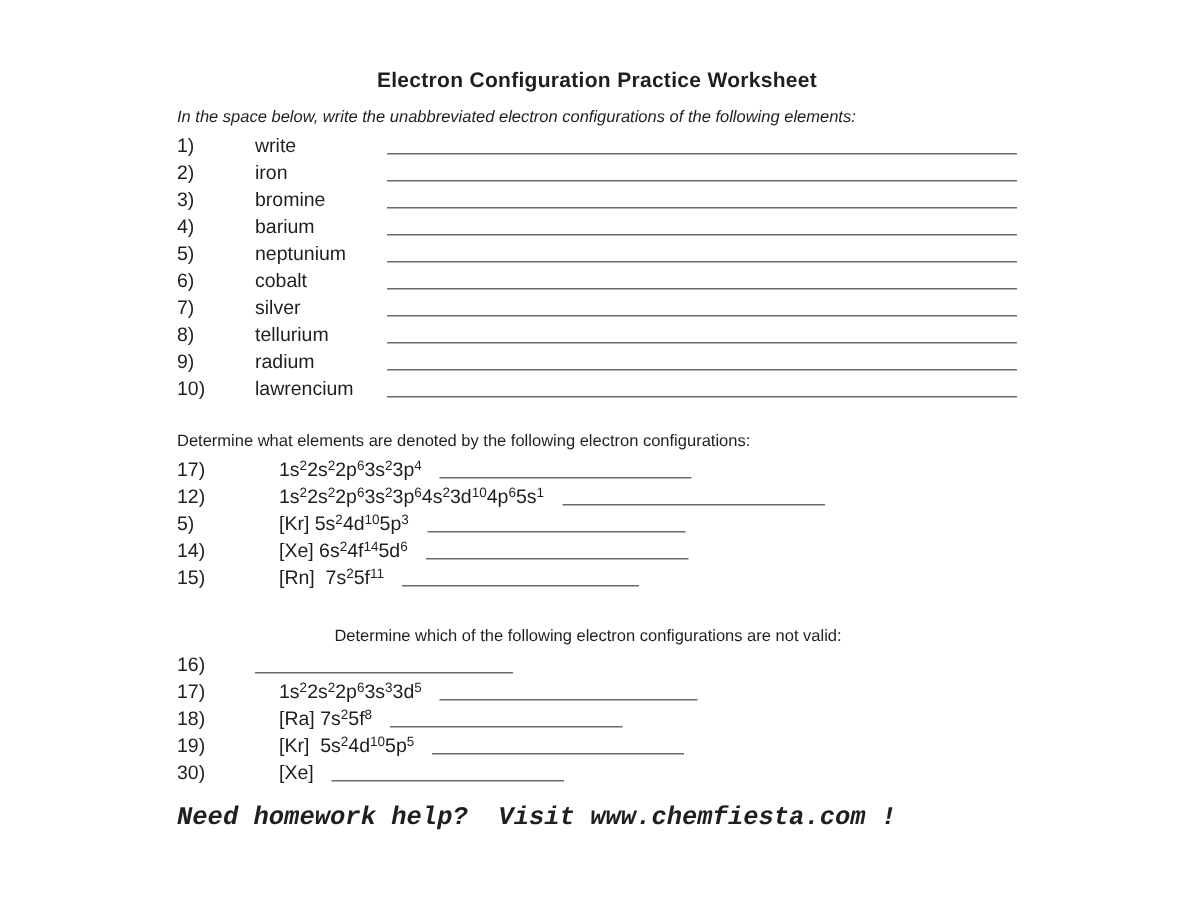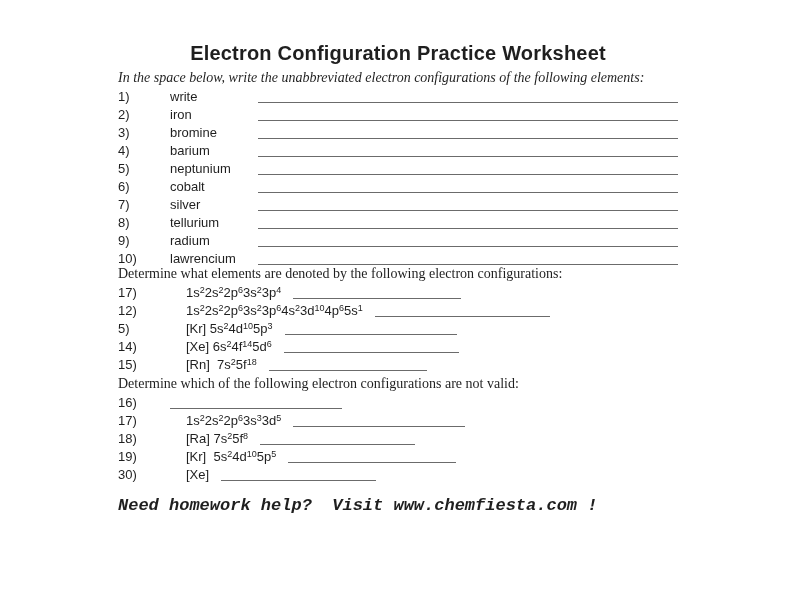--- a/index.html
+++ b/index.html
@@ -5,38 +5,37 @@
   * { margin:0; padding:0; box-sizing:border-box; }
   html,body { width:800px; height:600px; }
   body {
     background:#ffffff;
     font-family:"Liberation Sans", sans-serif;
     color:#1f1f1f;
     overflow:hidden;
   }
   .sheet { padding:42px 122px 0 118px; }
   .page-title {
-    font-size:20px;
+    font-size:14px;
     font-weight:bold;
     text-align:center;
     line-height:22px;
     margin-bottom:6px;
     letter-spacing:.2px;
   }
   .sec-head {
-    font-size:14px;
+    font-size:11px;
     line-height:16px;
     max-width:548px;
-    font-family:Liberation Serif, serif;
   }
   .sec-head.italic { font-style:italic; }
   .sec1 { margin-top:4px; }
   .sec2 { margin-top:8px; }
-  .sec3 { margin-top:0; }
-  .sec4 { margin-top:4px; }
+  .sec3 { margin-top:20px; }
+  .sec4 { margin-top:24px;text-align:center; }
   .row {
     display:flex;
     align-items:baseline;
     margin-top:4px;
     font-size:13px;
     line-height:14px;
   }
   .num   { width:52px; flex:none; }
   .label { width:88px; flex:none; }
   .config { white-space:pre; margin-right:12px;margin-left:16px; }
@@ -139,21 +138,21 @@
       <span class="config">[Kr] 5s<sup>2</sup>4d<sup>10</sup>5p<sup>3</sup></span>
       <span class="blank fixed" style="width: 172px;"></span>
     </div>
     <div class="row">
       <span class="num">14)</span>
       <span class="config">[Xe] 6s<sup>2</sup>4f<sup>14</sup>5d<sup>6</sup></span>
       <span class="blank fixed" style="width: 175px;"></span>
     </div>
     <div class="row">
       <span class="num">15)</span>
-      <span class="config">[Rn]  7s<sup>2</sup>5f<sup>18</sup></span>
+      <span class="config">[Rn]  7s<sup>2</sup>5f<sup>11</sup></span>
       <span class="blank fixed" style="width: 158px;"></span>
     </div>
   </div>
 
   <div>
     <div class="sec-head sec4">Determine which of the following electron configurations are not valid:</div>
     <div class="row">
       <span class="num">16)</span>
       <span class="blank fixed" style="width: 172px;"></span>
     </div>

